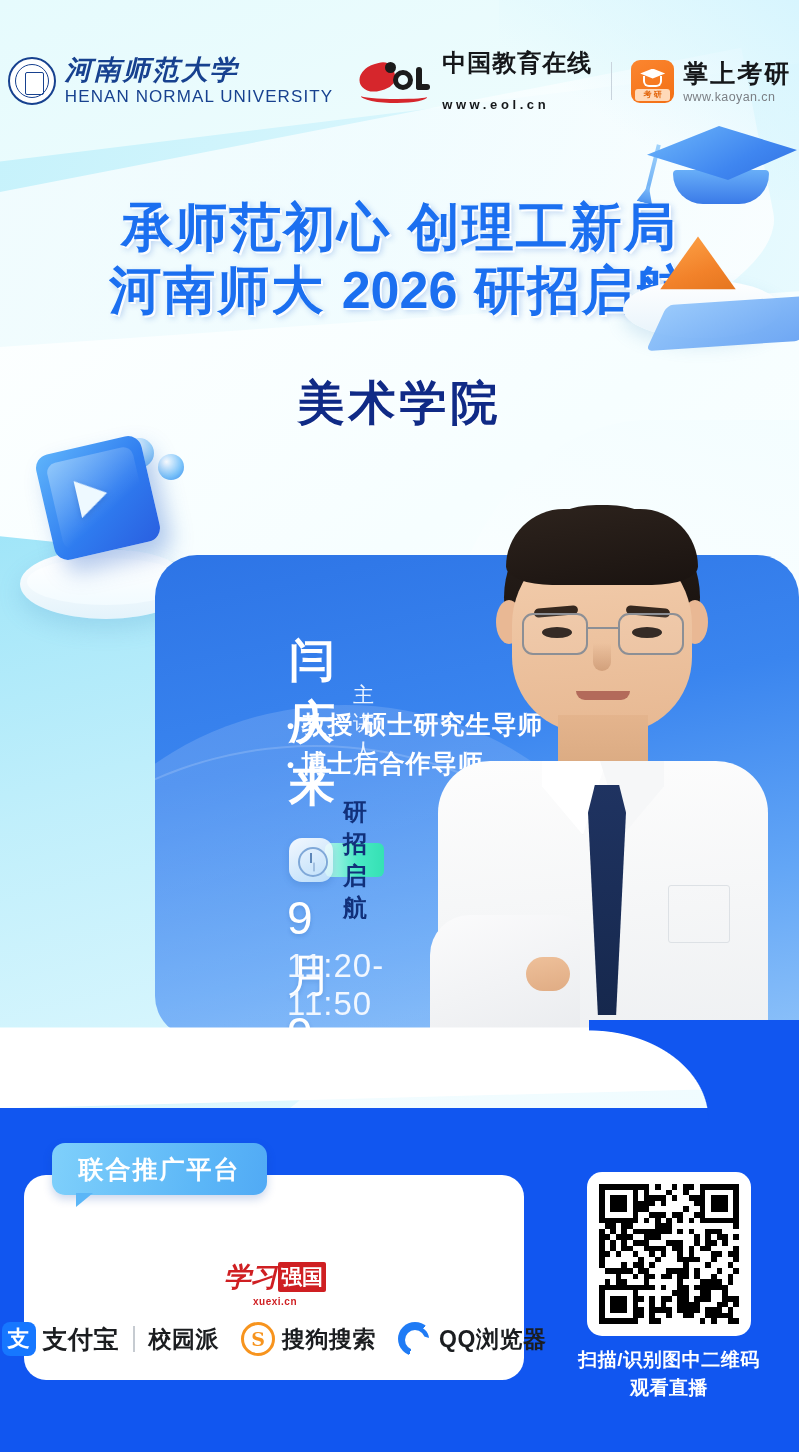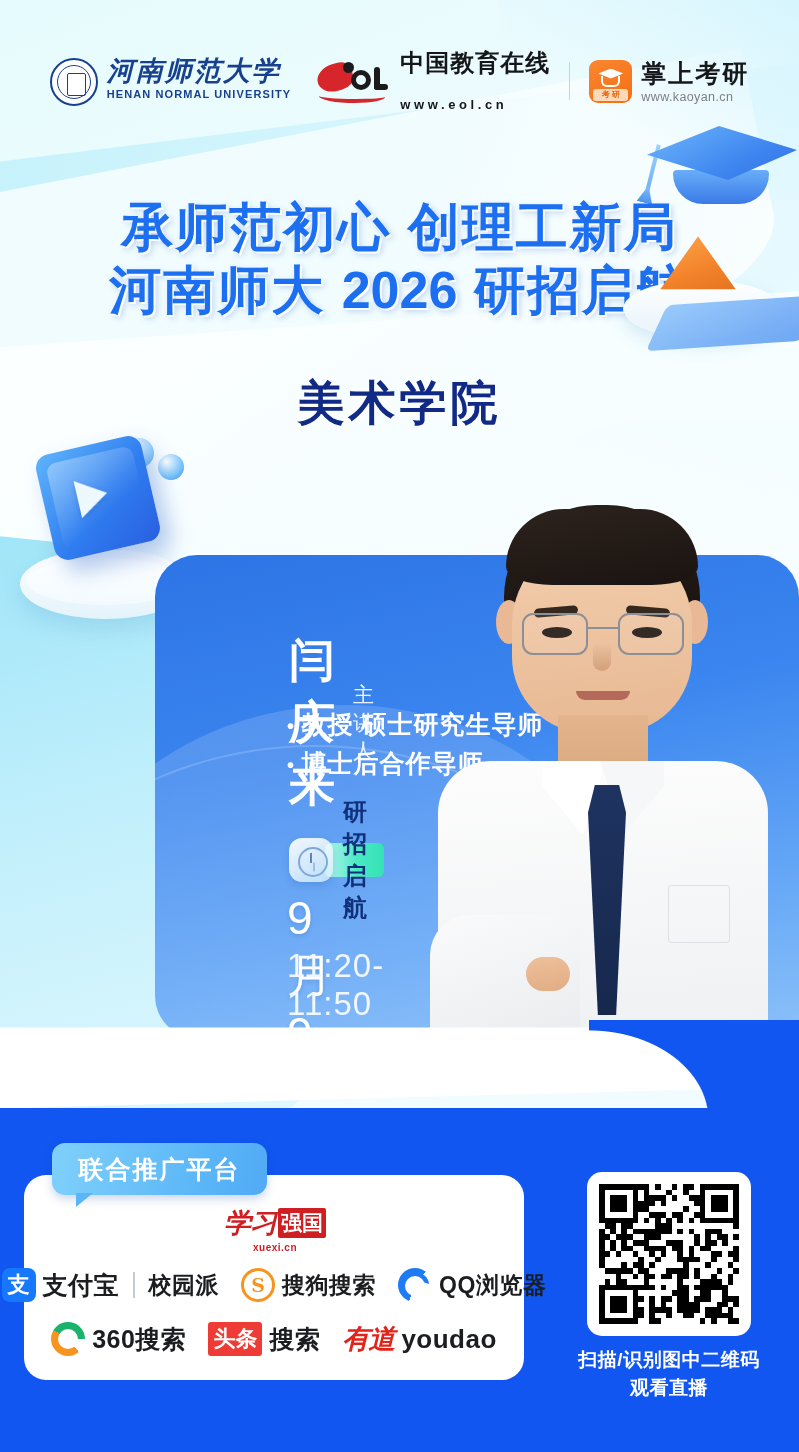--- a/index.html
+++ b/index.html
@@ -78,21 +78,21 @@
     content:""; position:absolute; left:15px; top:13px;
     width:17px; height:21px; border:1.4px solid #17418f; border-radius:2px;
   }
   .hnnu-txt { display:flex; flex-direction:column; }
   .hnnu-cn {
     font-size:27px; color:#17418f; font-weight:700; letter-spacing:2px;
     font-family:"DejaVu Serif","Liberation Serif",serif; font-style:italic;
     line-height:1.12;
   }
   .hnnu-en {
-    font-size:11px; color:#17418f; letter-spacing:1.1px; font-weight:700;
+    font-size:17px; color:#17418f; letter-spacing:1.1px; font-weight:400;
     margin-top:2px;
   }
 
   .vdiv { width:1px; height:38px; background:#c9d4dd; margin:0 19px; }
 
   .eol { display:flex; align-items:center; gap:9px; margin-left:26px; }
   .eol-mark { position:relative; width:74px; height:42px; flex:none; }
   .eol-mark .blob {
     position:absolute; left:0; top:4px; width:36px; height:27px;
     background:#d6262c; border-radius:60% 40% 45% 55%;
@@ -676,34 +676,20 @@
       <div class="pp-item">
         <span class="sogou-ic">S</span>
         <span class="pp-txt sm">搜狗搜索</span>
       </div>
       <div class="pp-item">
         <span class="qq-ic"></span>
         <span class="pp-txt sm">QQ浏览器</span>
       </div>
     </div>
 
-    <div class="pp-row">
-      <div class="pp-item">
-        <span class="t360-ic"></span>
-        <span class="pp-txt">360搜索</span>
-      </div>
-      <div class="pp-item">
-        <span class="tt-box">头条</span>
-        <span class="pp-txt">搜索</span>
-      </div>
-      <div class="pp-item">
-        <span class="yd-red">有道</span>
-        <span class="yd-en">youdao</span>
-      </div>
-    </div>
   </div>
 
   <div class="qr-block">
     <div class="qr-card">
       <div class="qr-grid" id="qrGrid">
           <i style="grid-area:1/1"></i>
           <i style="grid-area:1/2"></i>
           <i style="grid-area:1/3"></i>
           <i style="grid-area:1/4"></i>
           <i style="grid-area:1/5"></i>

